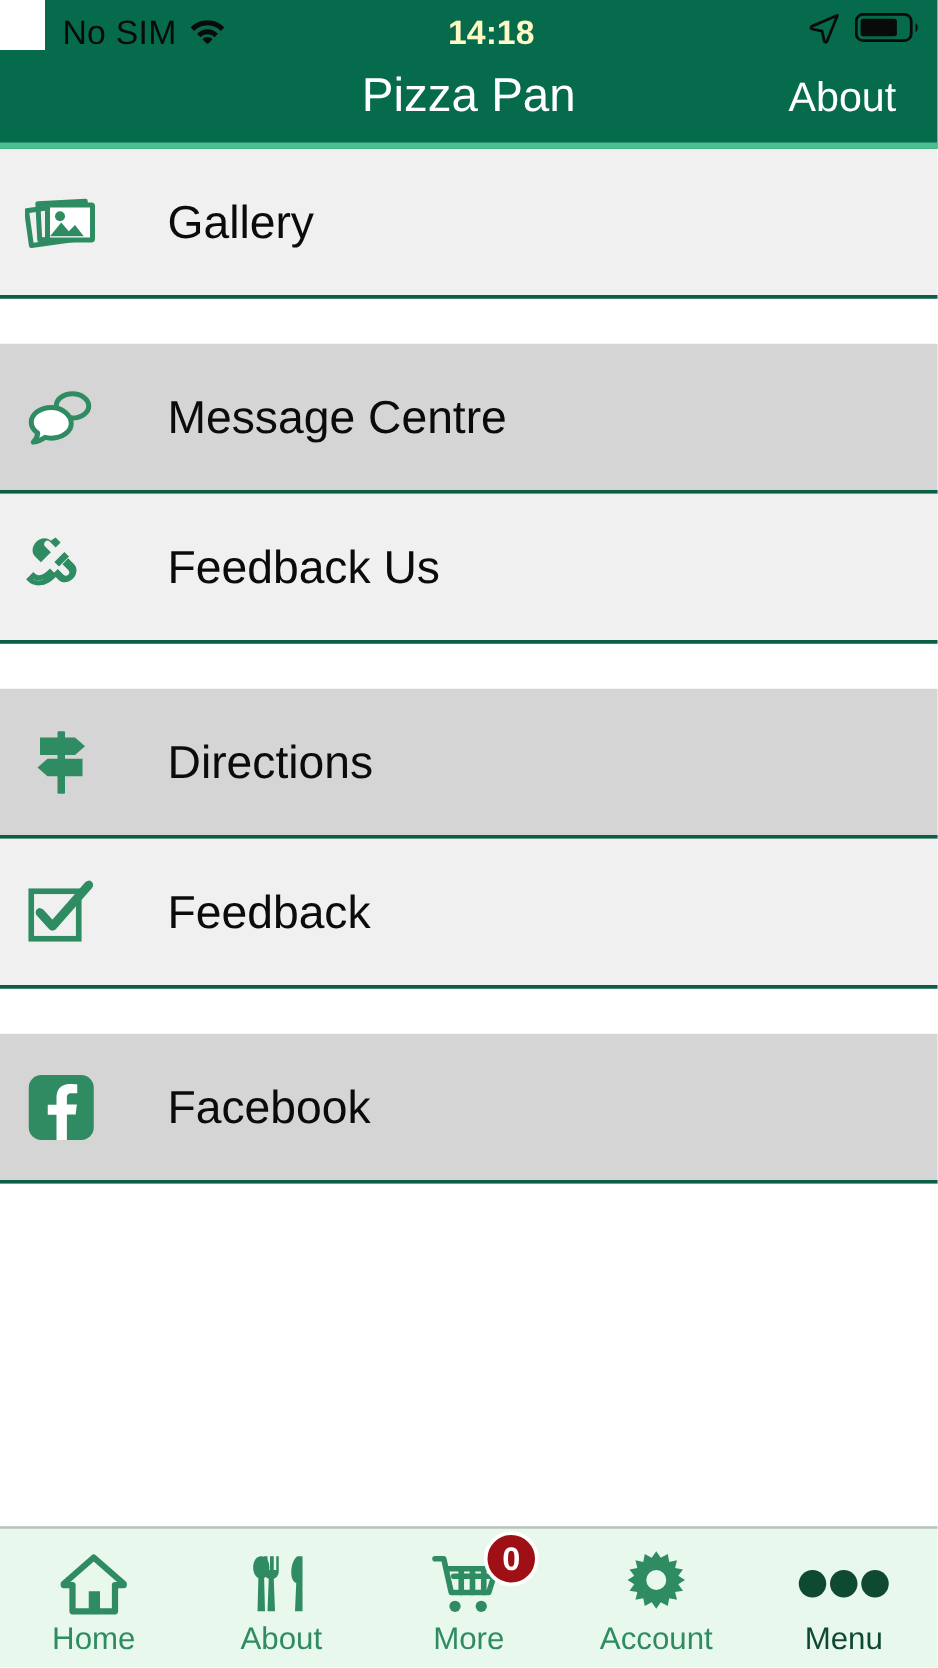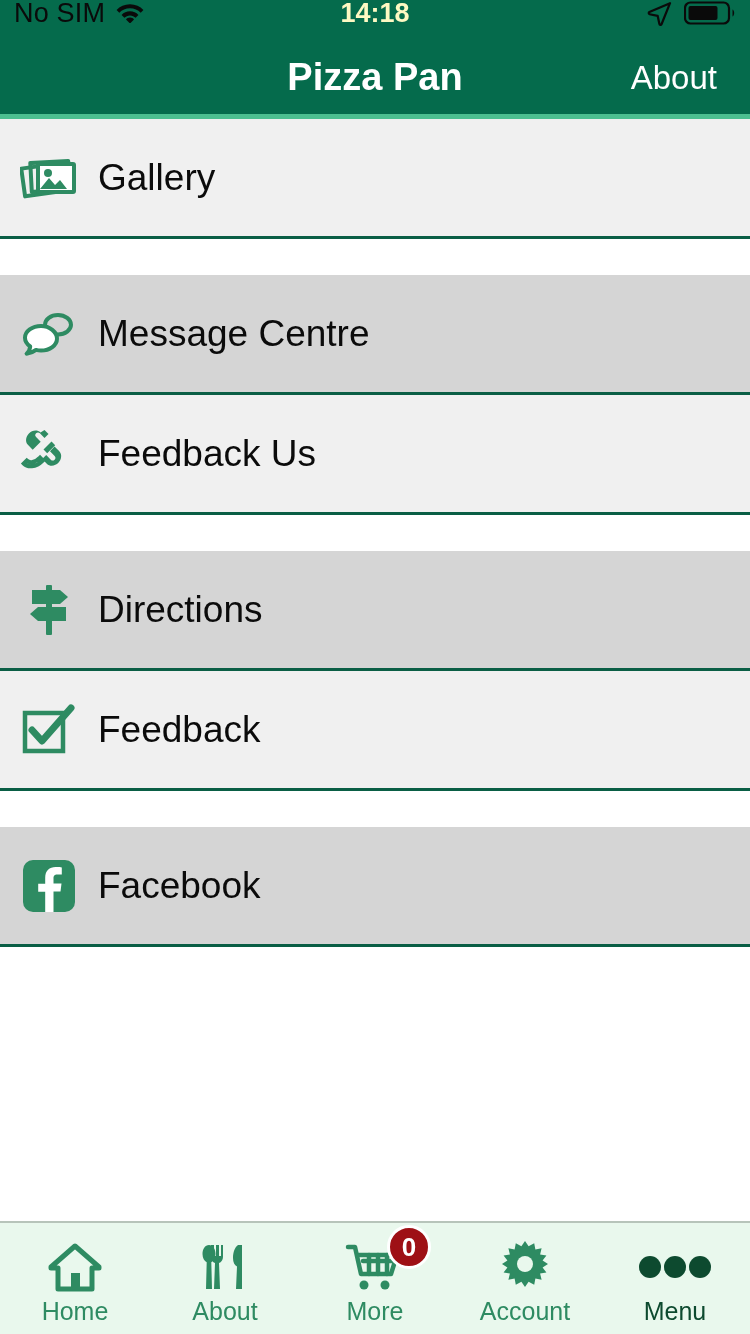--- a/index.html
+++ b/index.html
@@ -22,24 +22,25 @@
     flex-direction: column;
     background: #ffffff;
   }
 
   
   .statusbar {
     height: 40px;
     flex: 0 0 40px;
     background: #056b4c;
     display: flex;
-    align-items: flex-start;
+    align-items: flex-end;
     position: relative;
     padding: 0 14px;
     box-sizing: border-box;
+    margin-left: 36px;
   }
   .sb-left {
     display: flex;
     align-items: center;
     gap: 10px;
   }
   .sb-carrier {
     font-size: 27px;
     color: #0a0a0a;
     letter-spacing: 0.2px;
@@ -71,21 +72,21 @@
     display: flex;
     align-items: center;
     justify-content: center;
     border-bottom: 5px solid #4cbf90;
     box-sizing: border-box;
   }
   .nav-title {
     font-size: 38px;
     color: #ffffff;
     line-height: 1;
-    font-weight: bold;
+    font-weight: normal;
   }
   .nav-right {
     position: absolute;
     right: 33px;
     top: 50%;
     transform: translateY(-50%);
     font-size: 33px;
     color: #ffffff;
     line-height: 1;
     cursor: pointer;
@@ -97,20 +98,21 @@
     background: #ffffff;
   }
   .row {
     height: 120px;
     box-sizing: border-box;
     display: flex;
     align-items: center;
     padding-left: 18px;
     border-bottom: 3px solid #0a5e45;
     cursor: pointer;
+    gap: 36px;
   }
   .row.light { background: #f0f0f0; }
   .row.dark  { background: #d5d5d5; margin-top: 36px; }
   .row-icon {
     width: 62px;
     min-width: 62px;
     height: 62px;
     display: flex;
     align-items: center;
     justify-content: center;

